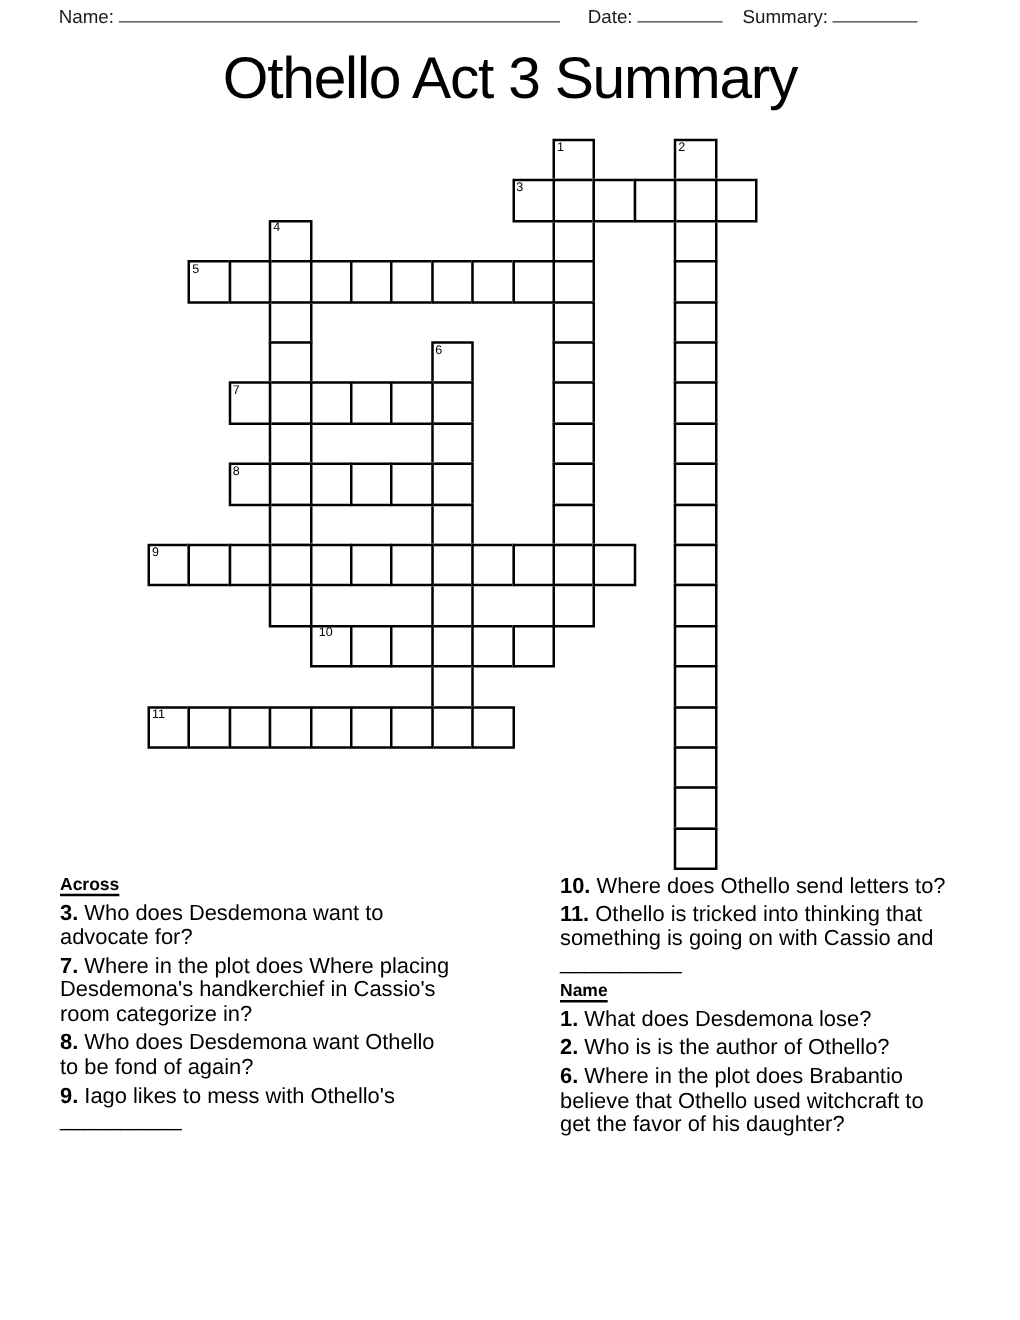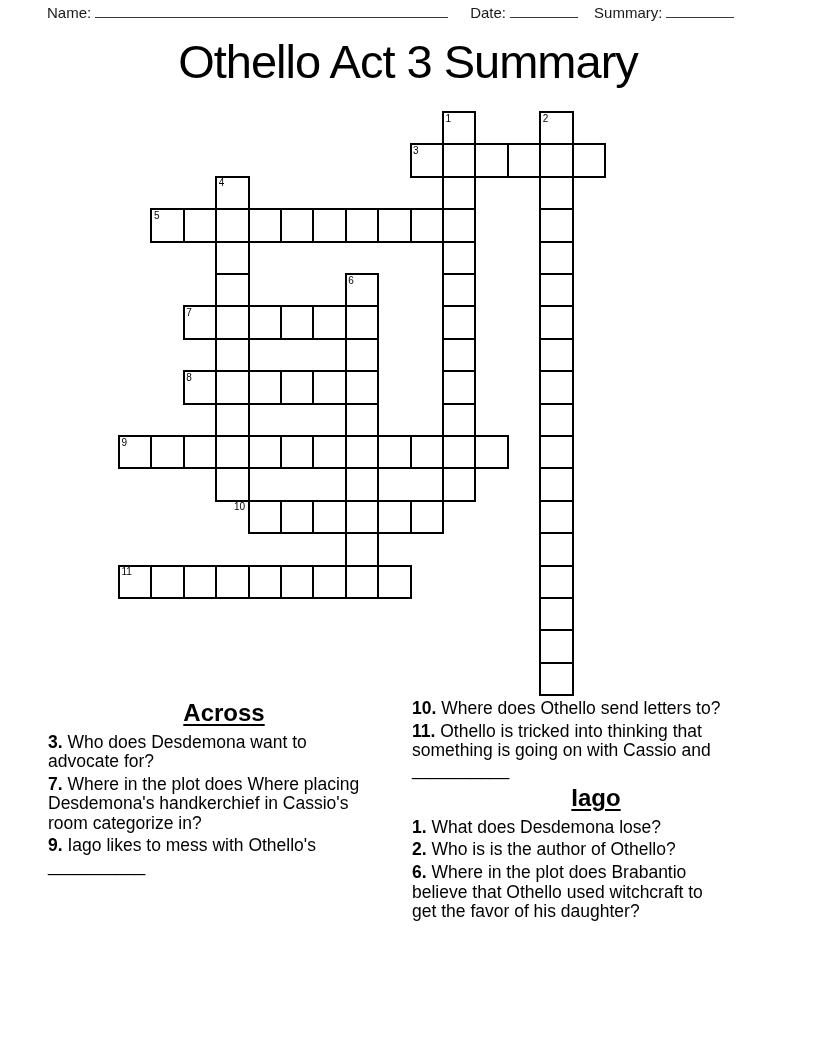--- a/index.html
+++ b/index.html
@@ -48,28 +48,27 @@
     font-size: 10px; line-height: 10px;
     z-index: 2;
     font-family: "Liberation Sans", sans-serif;
   }
   
   .clues {
     position: absolute; left: 48px; top: 699px;
     display: flex; align-items: flex-start;
   }
   .clue-col-left  { width: 352px; margin-right: 12px; }
-  .clue-col-right { width: 368px; }
+  .clue-col-right { width: 368px; margin-left: 36px; }
   .clue-head {
-    font-size: 24px; font-weight: bold;
+    font-size: 14px; font-weight: bold;
     margin: 0 0 6px 0;
     text-decoration: underline;
     text-decoration-thickness: 2px;
     text-underline-offset: 3px;
-    text-align: center;
   }
   .clue-head.down-head { margin-top: 4px; }
   .clue {
     font-size: 17.5px;
     line-height: 19.3px;
     margin: 0 0 3.5px 0;
   }
   .clue .ctext { white-space: pre-wrap; }
 </style>
 </head>
@@ -168,53 +167,55 @@
     <div class="cell" style="left: 194.4px; top: 324px; border-color: rgb(0, 0, 0);"></div>
     <div class="cell" style="left: 259.2px; top: 324px; border-color: rgb(0, 0, 0);"></div>
     <div class="cell" style="left: 291.6px; top: 324px; border-color: rgb(0, 0, 0);"></div>
     <div class="cell" style="left: 356.4px; top: 324px; border-color: rgb(0, 0, 0);"></div>
     <div class="cellnum" style="left: 3.5px; top: 326.5px;">9</div>
     <div class="cell" style="left: 129.6px; top: 388.8px; border-color: rgb(0, 0, 0);"></div>
     <div class="cell" style="left: 162px; top: 388.8px; border-color: rgb(0, 0, 0);"></div>
     <div class="cell" style="left: 194.4px; top: 388.8px; border-color: rgb(0, 0, 0);"></div>
     <div class="cell" style="left: 259.2px; top: 388.8px; border-color: rgb(0, 0, 0);"></div>
     <div class="cell" style="left: 291.6px; top: 388.8px; border-color: rgb(0, 0, 0);"></div>
-    <div class="cellnum" style="left: 116px; top: 391.3px;">10</div>
+    <div class="cellnum" style="left: 137px; top: 391.3px;">10</div>
     <div class="cell" style="left: 0px; top: 453.6px; border-color: rgb(0, 0, 0);"></div>
     <div class="cell" style="left: 32.4px; top: 453.6px; border-color: rgb(0, 0, 0);"></div>
     <div class="cell" style="left: 64.8px; top: 453.6px; border-color: rgb(0, 0, 0);"></div>
     <div class="cell" style="left: 97.2px; top: 453.6px; border-color: rgb(0, 0, 0);"></div>
     <div class="cell" style="left: 129.6px; top: 453.6px; border-color: rgb(0, 0, 0);"></div>
     <div class="cell" style="left: 162px; top: 453.6px; border-color: rgb(0, 0, 0);"></div>
     <div class="cell" style="left: 194.4px; top: 453.6px; border-color: rgb(0, 0, 0);"></div>
     <div class="cell" style="left: 259.2px; top: 453.6px; border-color: rgb(0, 0, 0);"></div>
     <div class="cellnum" style="left: 3.5px; top: 456.1px;">11</div>
   </div>
 
 <div class="clues">
   <div class="clue-col-left">
     <h3 class="clue-head">Across</h3>
     <div id="across-list-left">
         <div class="clue"><b>3.</b><span class="ctext"> Who does Desdemona want to
 advocate for?</span></div>
         <div class="clue"><b>7.</b><span class="ctext"> Where in the plot does Where placing
 Desdemona's handkerchief in Cassio's
 room categorize in?</span></div>
+        <div class="clue"><b>8.</b><span class="ctext"> Who does Desdemona want Othello
+to be fond of again?</span></div>
         <div class="clue"><b>9.</b><span class="ctext"> Iago likes to mess with Othello's
 __________</span></div>
       </div>
   </div>
   <div class="clue-col-right">
     <div id="across-list-right">
         <div class="clue"><b>10.</b><span class="ctext"> Where does Othello send letters to?</span></div>
         <div class="clue"><b>11.</b><span class="ctext"> Othello is tricked into thinking that
 something is going on with Cassio and
 __________</span></div>
       </div>
-    <h3 class="clue-head down-head">Iago</h3>
+    <h3 class="clue-head down-head">Name</h3>
     <div id="down-list">
         <div class="clue"><b>1.</b><span class="ctext"> What does Desdemona lose?</span></div>
         <div class="clue"><b>2.</b><span class="ctext"> Who is is the author of Othello?</span></div>
         <div class="clue"><b>6.</b><span class="ctext"> Where in the plot does Brabantio
 believe that Othello used witchcraft to
 get the favor of his daughter?</span></div>
       </div>
   </div>
 </div>
 

